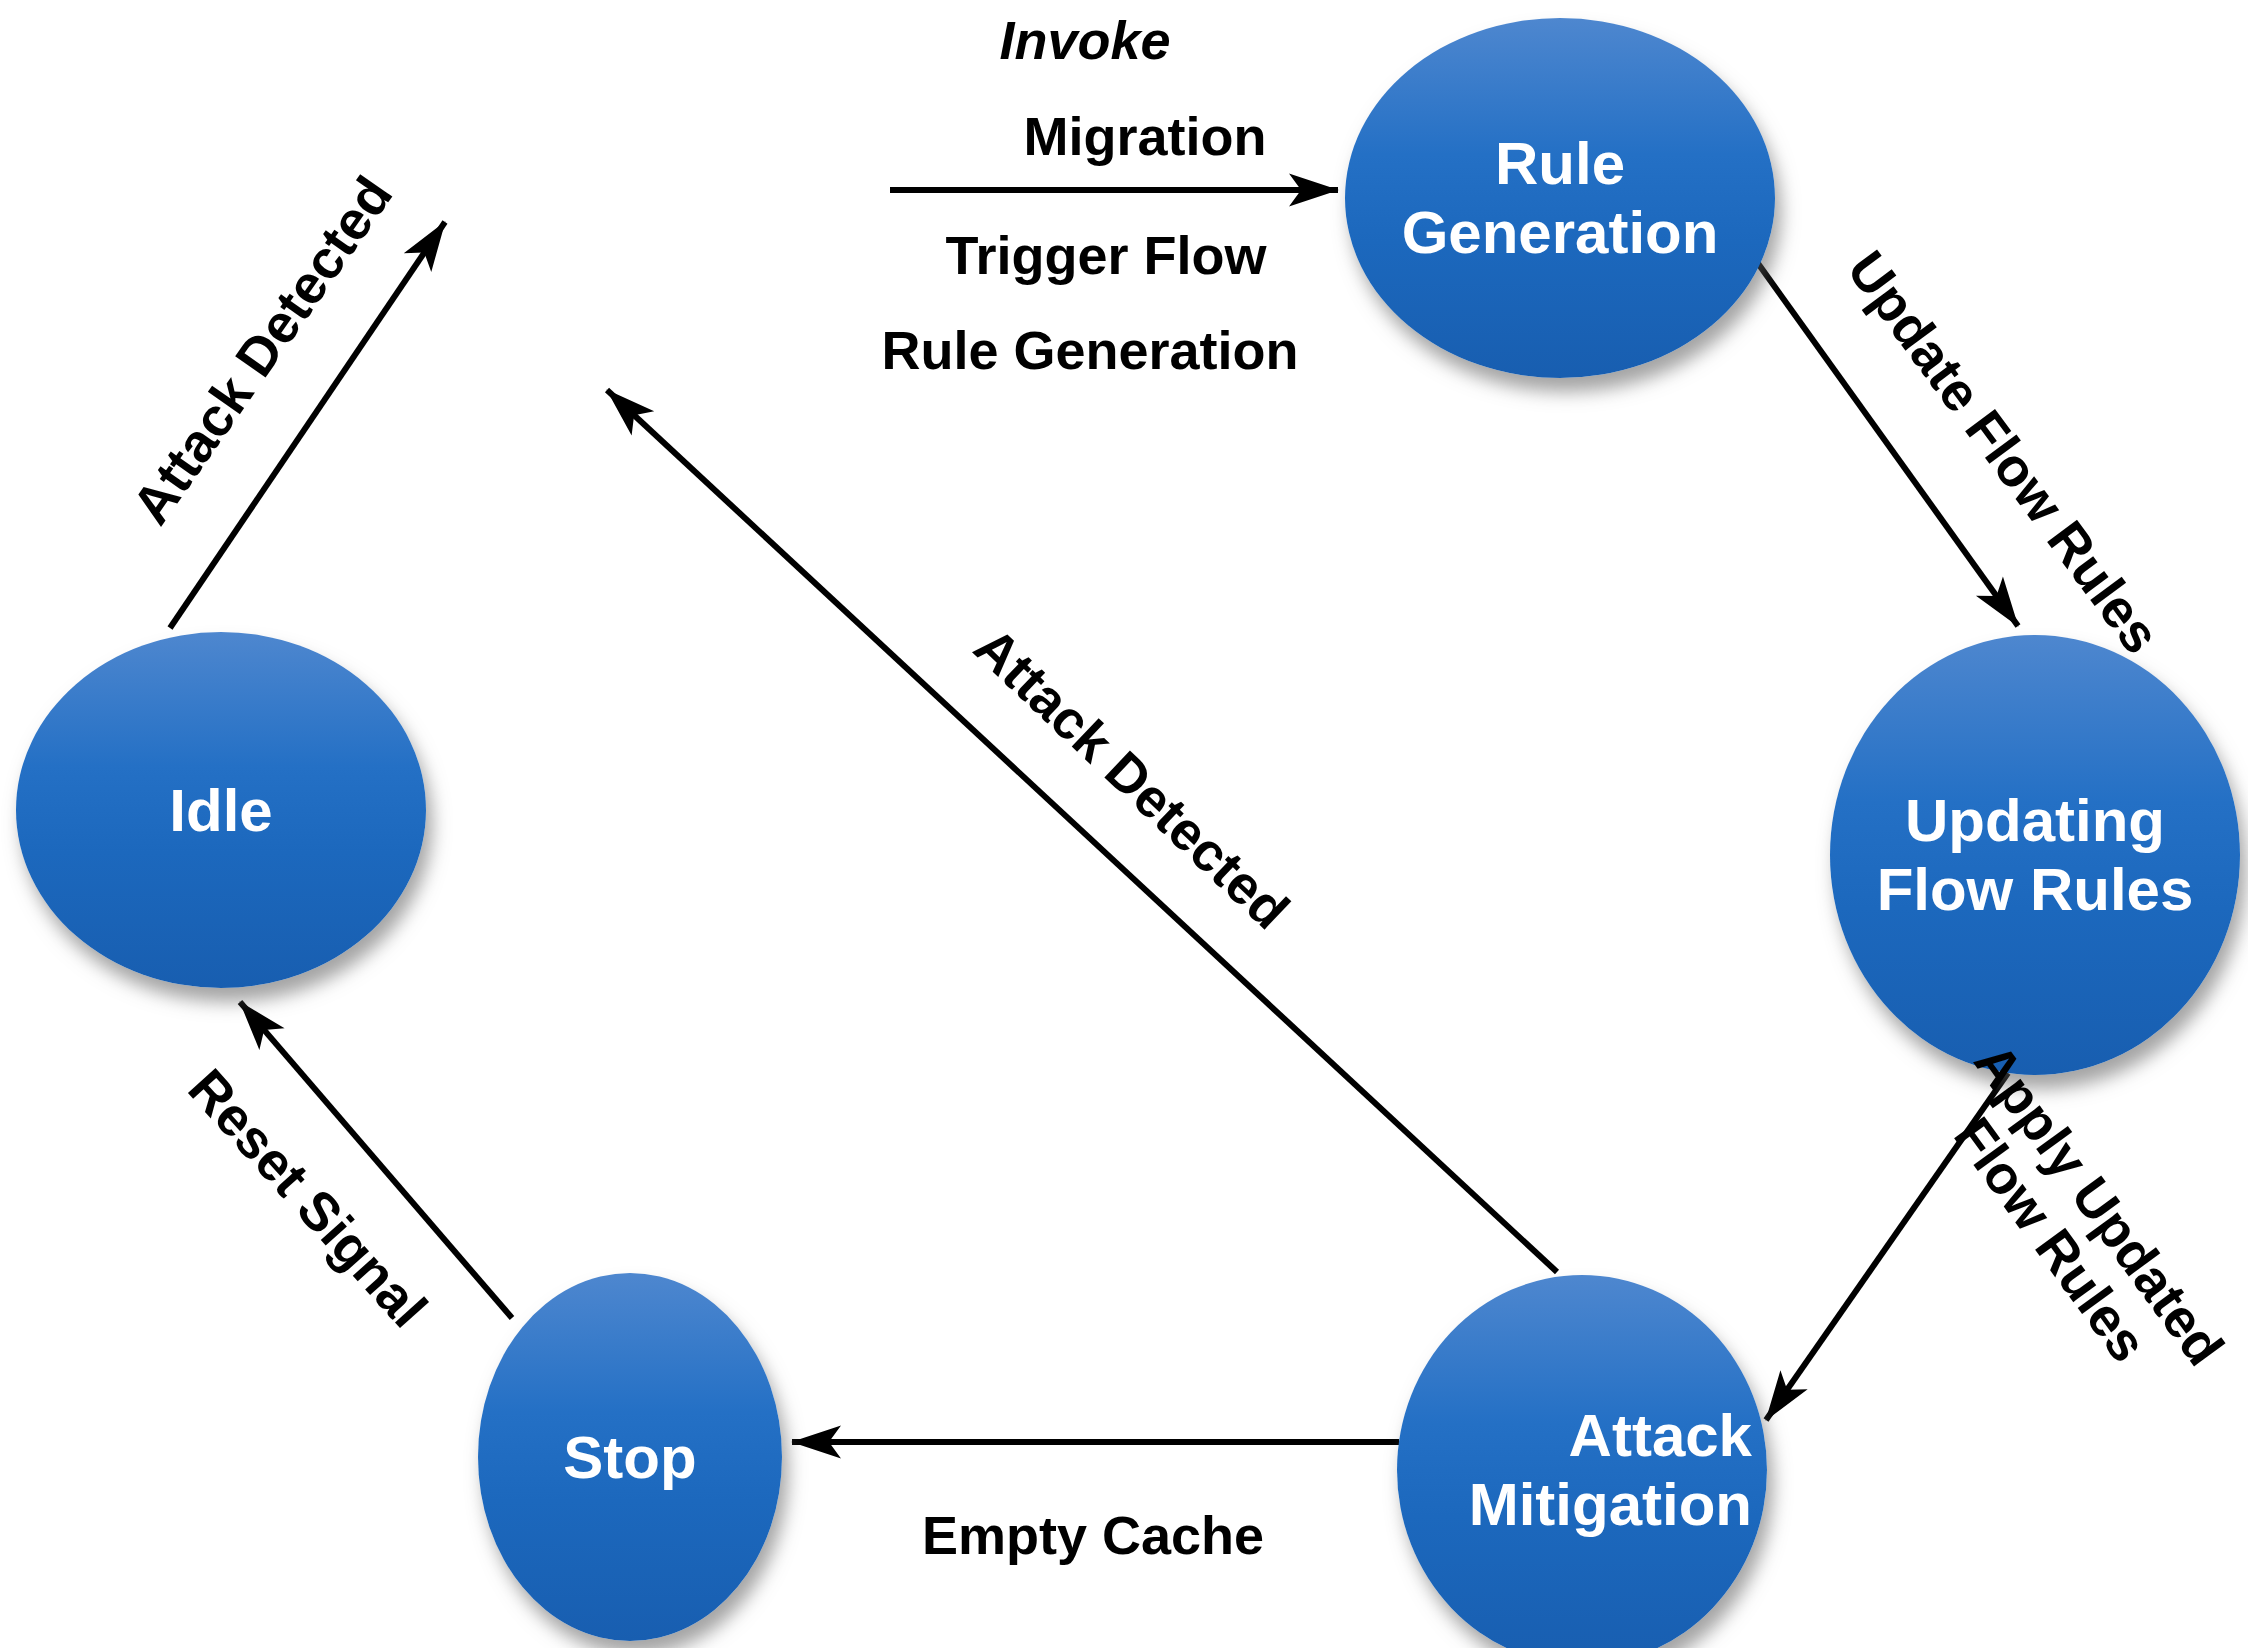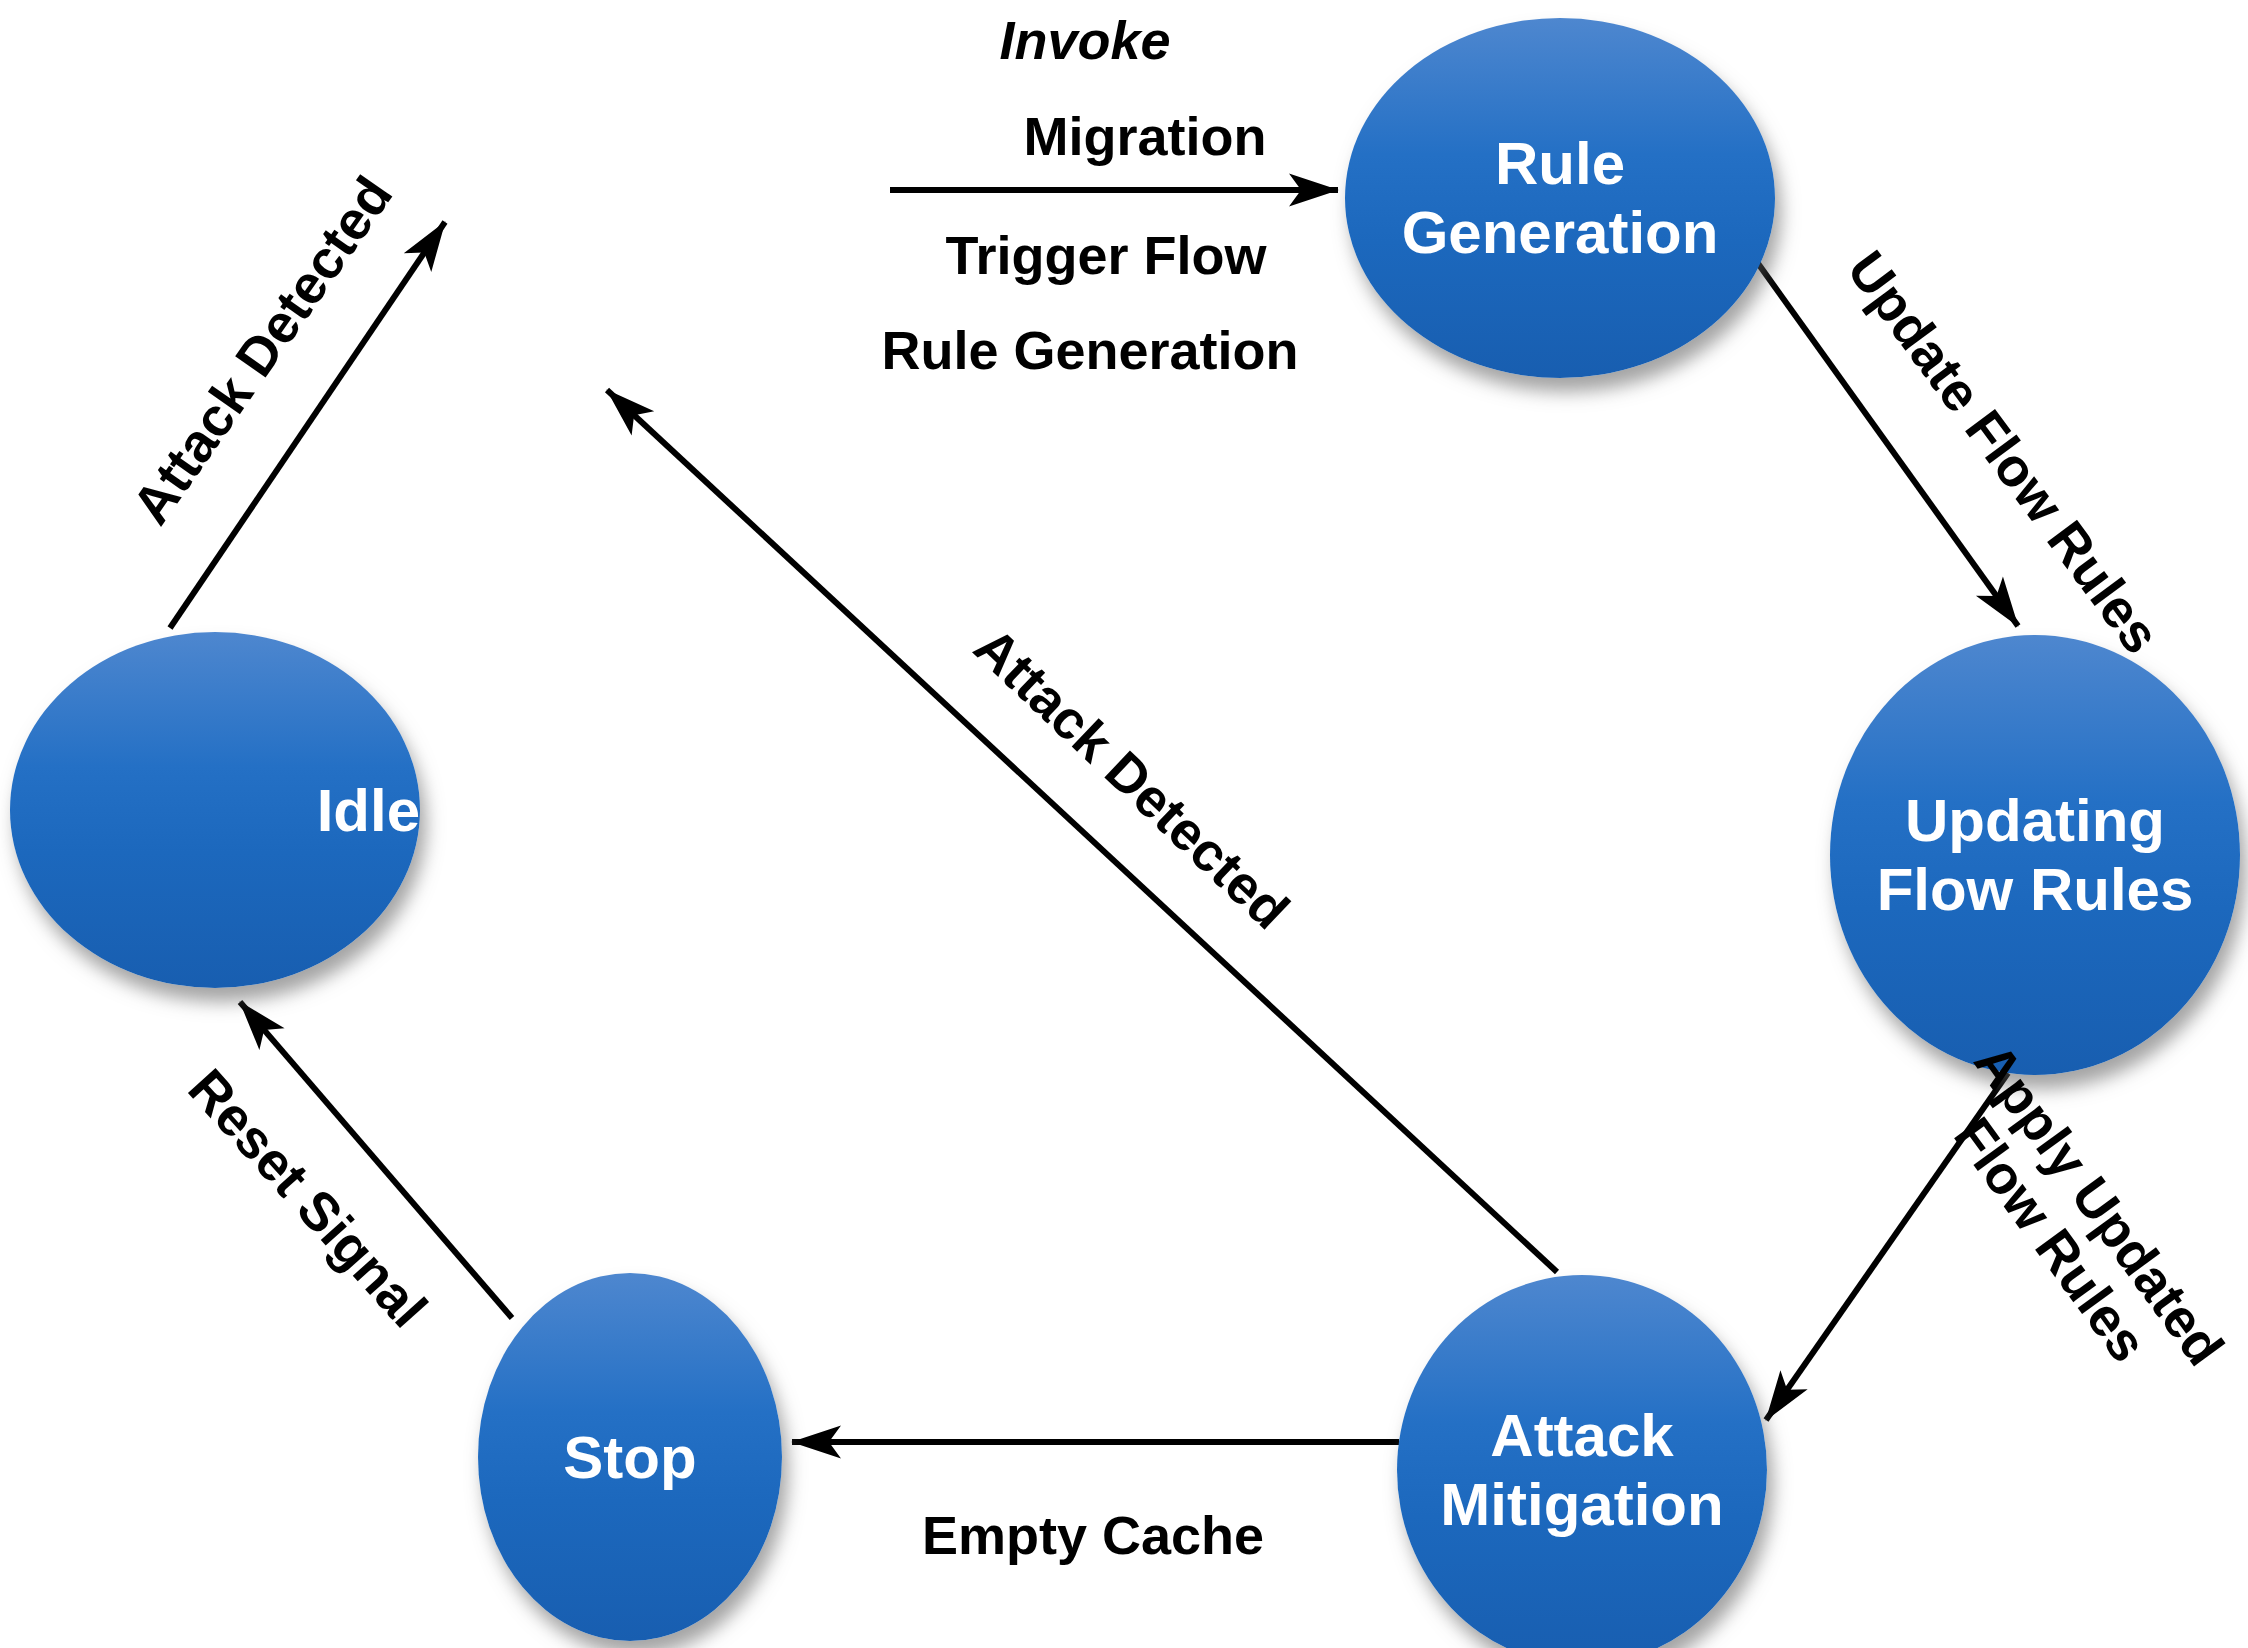--- a/index.html
+++ b/index.html
@@ -47,23 +47,23 @@
     white-space: nowrap;
     text-align: center;
     line-height: 1.12;
   }
   
   .node-init                { left: 440px;  top: 15px;   width: 450px; height: 380px; }
   .node-rule-generation     { left: 1345px; top: 18px;   width: 430px; height: 360px; }
   .node-updating-flow-rules { left: 1830px; top: 635px;  width: 410px; height: 440px; }
   .node-attack-mitigation   { left: 1397px; top: 1275px; width: 370px; height: 390px; }
   .node-stop                { left: 478px;  top: 1273px; width: 304px; height: 368px; }
-  .node-idle                { left: 10px;   top: 632px;  width: 410px; height: 356px; justify-content: flex-end; }
+  .node-idle                { left: 16px;   top: 632px;  width: 410px; height: 356px; }
   .node-updating-flow-rules .node-label { max-width: 340px; }
-  .node-attack-mitigation   .node-label { max-width: 340px; }
+  .node-attack-mitigation   .node-label { max-width: 340px; text-align: right; }
   .node-rule-generation     .node-label { max-width: 400px; }
   
   .lbl-attack-detected-left { left: 262px;  top: 350px;  transform: translate(-50%,-50%) rotate(-55deg); }
   .lbl-invoke               { left: 1085px; top: 40px;   transform: translate(-50%,-50%); font-style: italic; }
   .lbl-migration            { left: 1145px; top: 136px;  transform: translate(-50%,-50%); }
   .lbl-trigger-flow         { left: 1106px; top: 255px;  transform: translate(-50%,-50%); }
   .lbl-rule-generation      { left: 1090px; top: 350px;  transform: translate(-50%,-50%); }
   .lbl-update-flow-rules    { left: 2004px; top: 452px;  transform: translate(-50%,-50%) rotate(53.5deg); }
   .lbl-apply-updated        { left: 2075px; top: 1222px; transform: translate(-50%,-50%) rotate(54deg); }
   .lbl-attack-detected-diag { left: 1132px; top: 778px;  transform: translate(-50%,-50%) rotate(43.5deg); }

